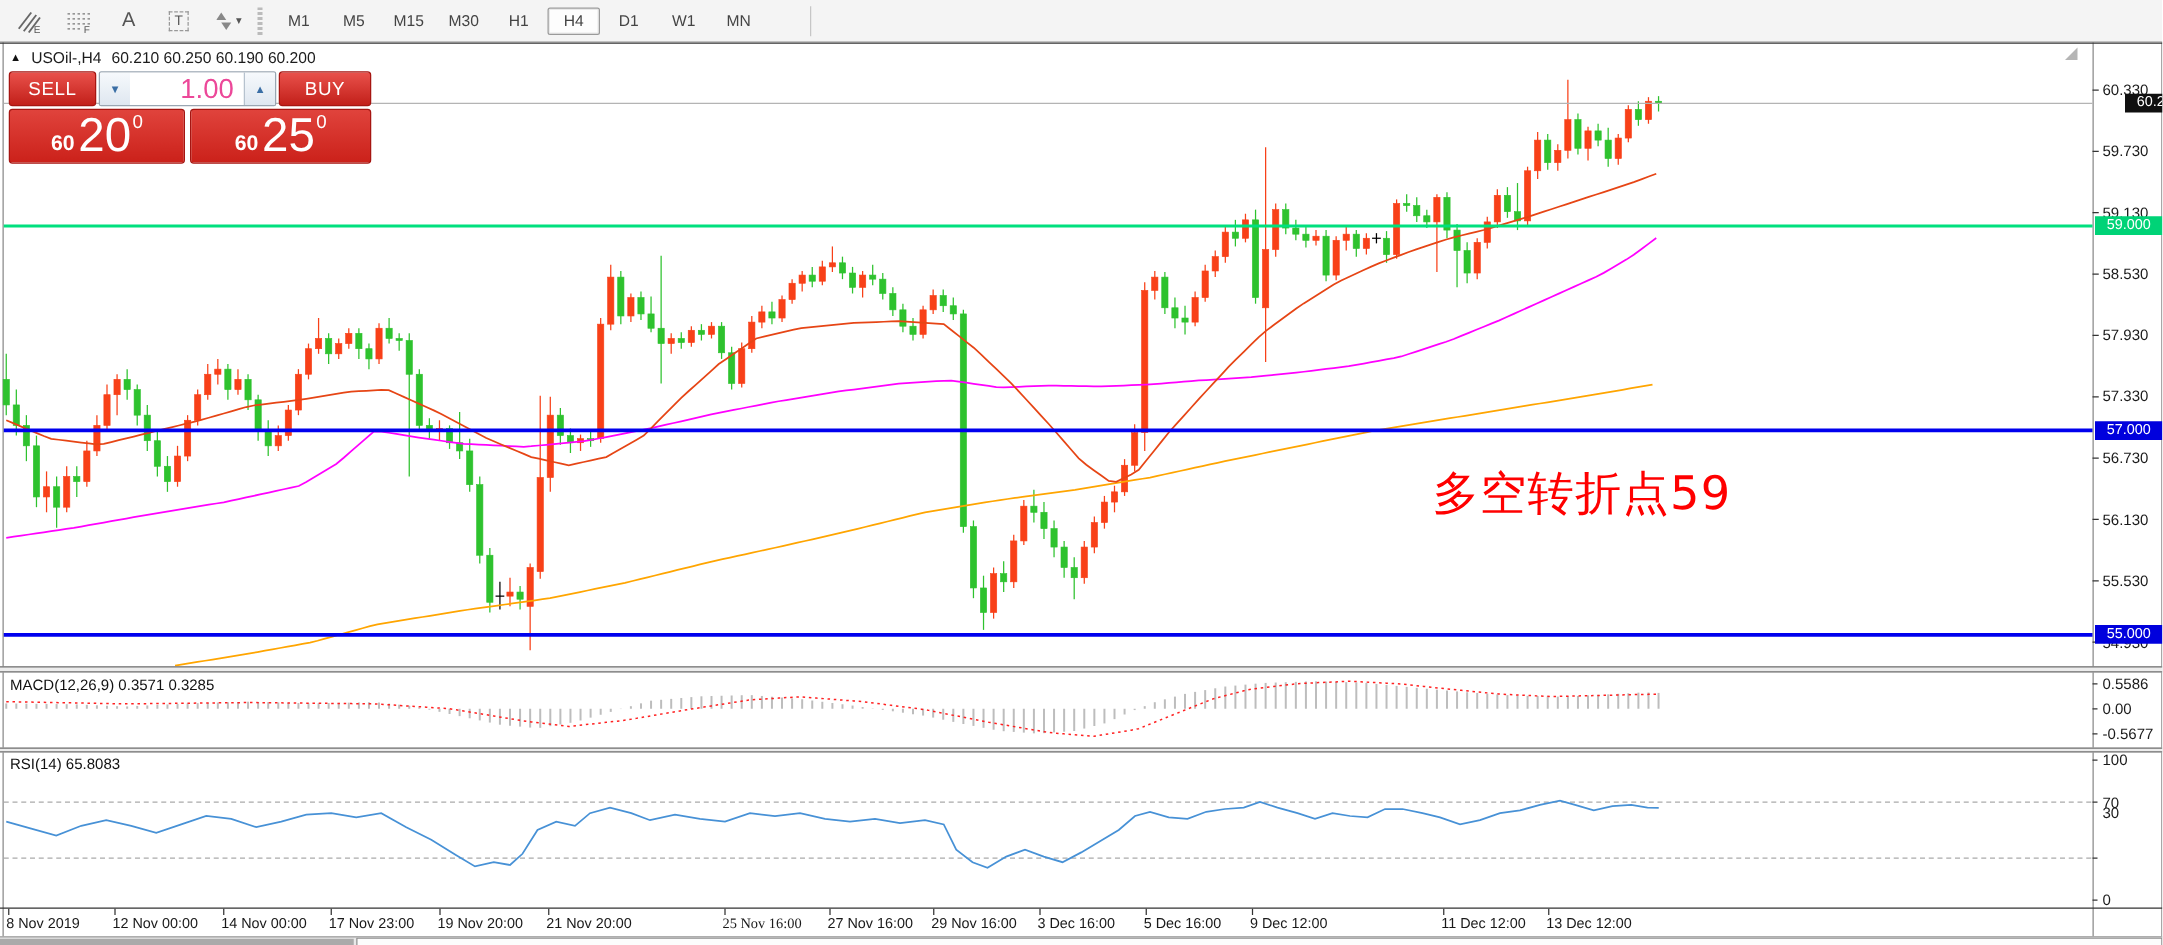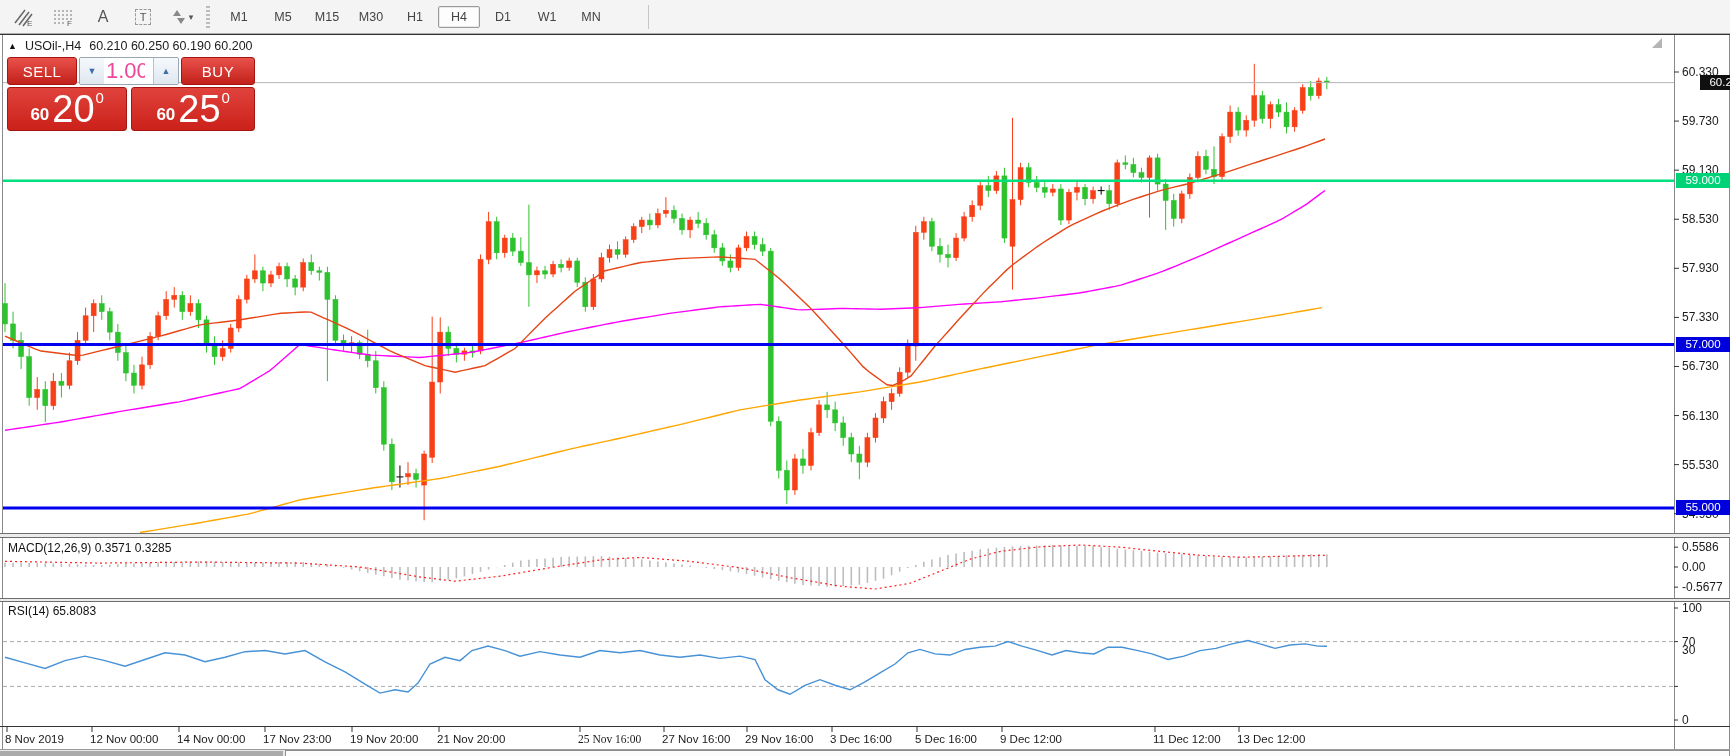--- a/index.html
+++ b/index.html
@@ -20,21 +20,21 @@
           border:1px solid transparent;border-radius:2px;cursor:default;}
   .tf-btn.active{border:1px solid #9a9a9a;background:#fdfdfd;box-shadow:inset 0 0 0 1px #e9e9e9;}
   
   #chart-win{position:absolute;left:0;top:34px;width:1730px;height:722px;background:#fff;}
   .v-border{position:absolute;top:34px;bottom:0;width:1px;background:#8a8a8a;}
   #chart-svg{position:absolute;left:0;top:0;width:1730px;height:756px;pointer-events:none;}
   .abs{position:absolute;}
   #symbol-line{left:8px;top:39px;font-size:12.5px;color:#1c1c1c;display:flex;gap:8px;align-items:center;}
   #symbol-line .tri{font-size:9px;color:#111;}
   
-  #trade-panel{left:7px;top:57px;width:248px;}
+  #trade-panel{left:7px;top:57px;width:290px;}
   .tp-row1{display:flex;height:28px;gap:2px;}
   .btn-red{background:linear-gradient(#e9514b,#c2201a);color:#fff;border:1px solid #a61511;
            border-radius:3px;display:flex;align-items:center;justify-content:center;
            font-size:15px;letter-spacing:.5px;cursor:pointer;}
   #sell-btn{width:68px;} #buy-btn{width:72px;}
   .vol-box{flex:1;display:flex;border:1px solid #9aa6b2;border-radius:2px;background:#fff;overflow:hidden;}
   .spin{width:24px;display:flex;align-items:center;justify-content:center;background:linear-gradient(#f6f9fc,#dfe7f0);
         border-right:1px solid #b6c2cе;color:#3a6ea5;font-size:9px;cursor:pointer;}
   .spin.up{border-right:none;border-left:1px solid #b6c2ce;}
   .vol-input{flex:1;border:none;outline:none;font-size:22px;text-align:right;padding-right:8px;
@@ -695,20 +695,21 @@
         <span class="sup">0</span>
       </div>
       <div class="quote-box" id="ask-box">
         <span class="sm">60</span>
         <span class="big">25</span>
         <span class="sup">0</span>
       </div>
     </div>
   </div>
 
+  <div id="annotation" style="left: 1146px; top: 370px; color: rgb(255, 0, 0);">多空转折点59</div>
 
   <div class="h-sep" style="top:533px;height:3px;"></div>
   <div class="h-sep" style="top:598px;height:2px;"></div>
   <div class="h-line1" style="top:726px;"></div>
 
   <div class="panel-label" style="top:541px;">MACD(12,26,9) 0.3571 0.3285</div>
   <div class="panel-label" style="top:604px;">RSI(14) 65.8083</div>
 
   <div id="price-axis">
       <div class="price-tick-label" style="top: 65px;">60.330</div>

